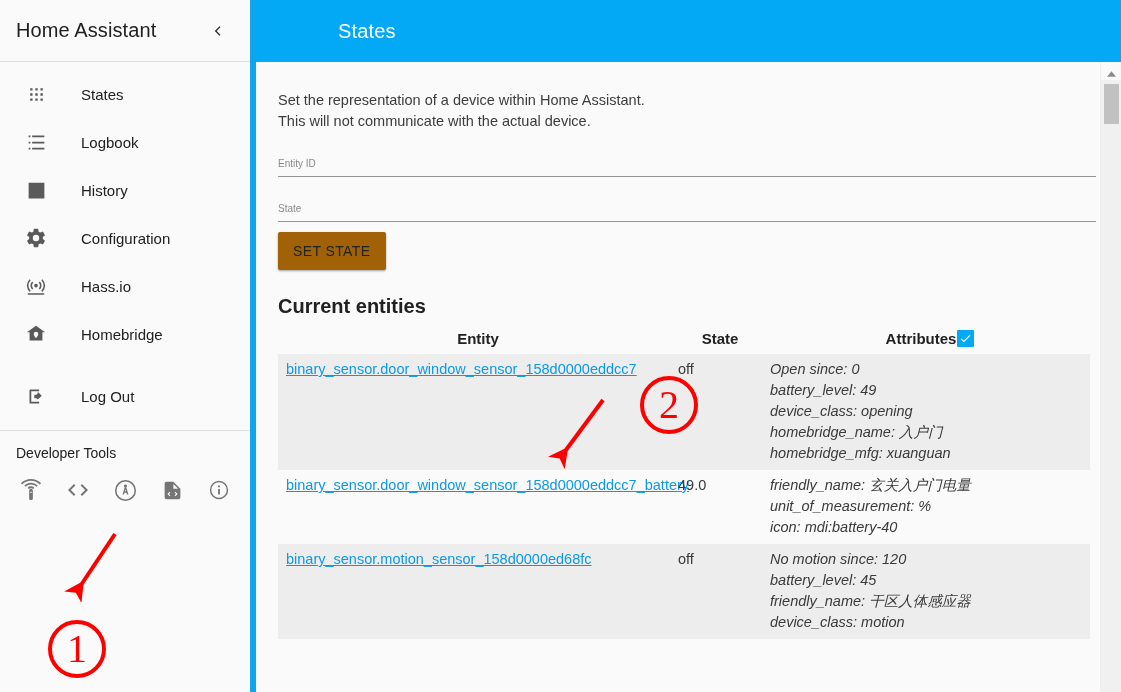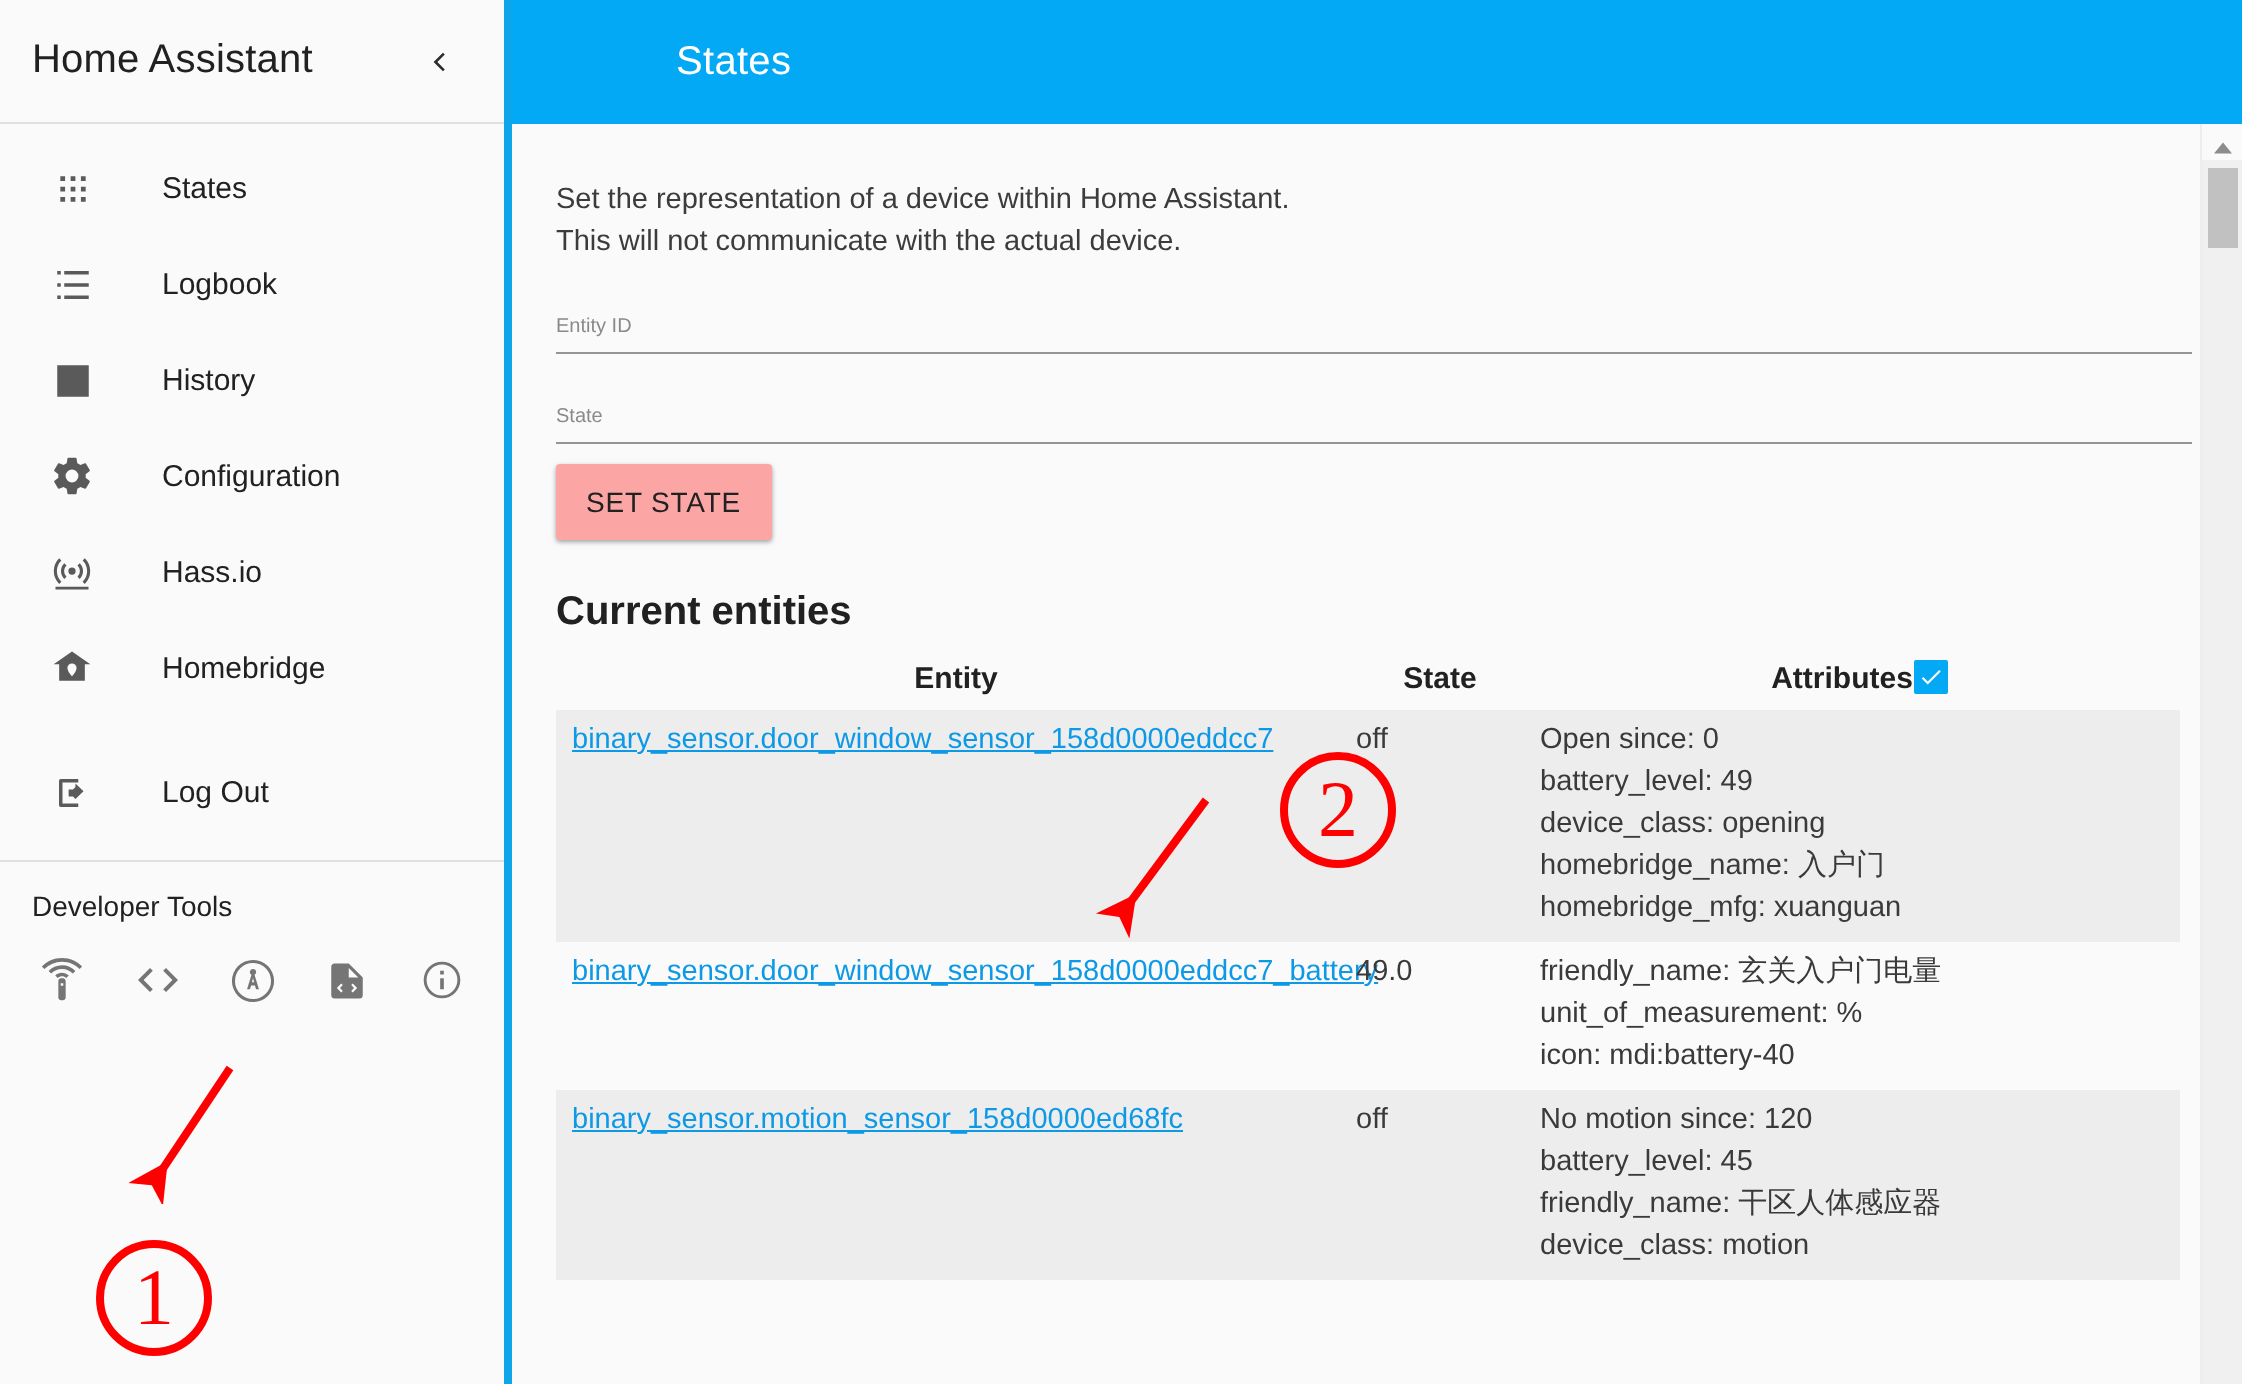--- a/index.html
+++ b/index.html
@@ -9,21 +9,21 @@
     font-family: "Liberation Sans", sans-serif;
     background: #fafafa;
     color: #212121;
   }
   #app { position: relative; width: 1121px; height: 692px; display: flex; }
 
   
   #sidebar {
     width: 256px; height: 692px;
     background: #fafafa;
-    border-right: 4px solid #0ea5e9;
+    border-right: 6px solid #0ea5e9;
     position: relative;
     flex: 0 0 256px;
     display: flex; flex-direction: column;
   }
   #sidebar-header {
     height: 62px; flex: 0 0 62px;
     display: flex; align-items: center;
     padding: 0 12px 0 16px;
     border-bottom: 1px solid #e0e0e0;
     background: #fafafa;
@@ -115,21 +115,21 @@
   }
   .field-label {
     font-size: 10px; color: #8a8a8a;
     padding-bottom: 7px; display: block;
   }
   .field-line { height: 1px; background: #949494; width: 100%; }
 
   #set-state-btn {
     margin-top: 10px;
     display: inline-block;
-    background: #fca5a5;
+    background: #a16207;
     border: 0;
     border-radius: 2px;
     box-shadow: 0 1px 2px rgba(0,0,0,.26), 0 1px 3px rgba(0,0,0,.12);
     font-family: inherit;
     font-size: 14px; color: #212121;
     letter-spacing: .4px;
     padding: 11px 15px;
     cursor: pointer;
   }
 
@@ -160,21 +160,21 @@
     line-height: 21px;
   }
   table.entities tr.row-alt td { background: #ededed; }
   .col-entity { width: 392px; }
   .col-state  { width: 92px; }
   .col-attr   { width: 328px; }
   .entity-link {
     color: #0d99e6; text-decoration: underline;
     cursor: pointer; font-size: 14.5px;
   }
-  .attr-line { white-space: nowrap; }
+  .attr-line { white-space: nowrap; font-style: italic; }
   th.attr-head { position: relative; white-space: nowrap; }
   .attr-checkbox {
     display: inline-block;
     width: 17px; height: 17px;
     background: #03a9f4;
     vertical-align: -3px;
     margin-left: 1px;
     position: relative;
     cursor: pointer;
     border-radius: 1px;

